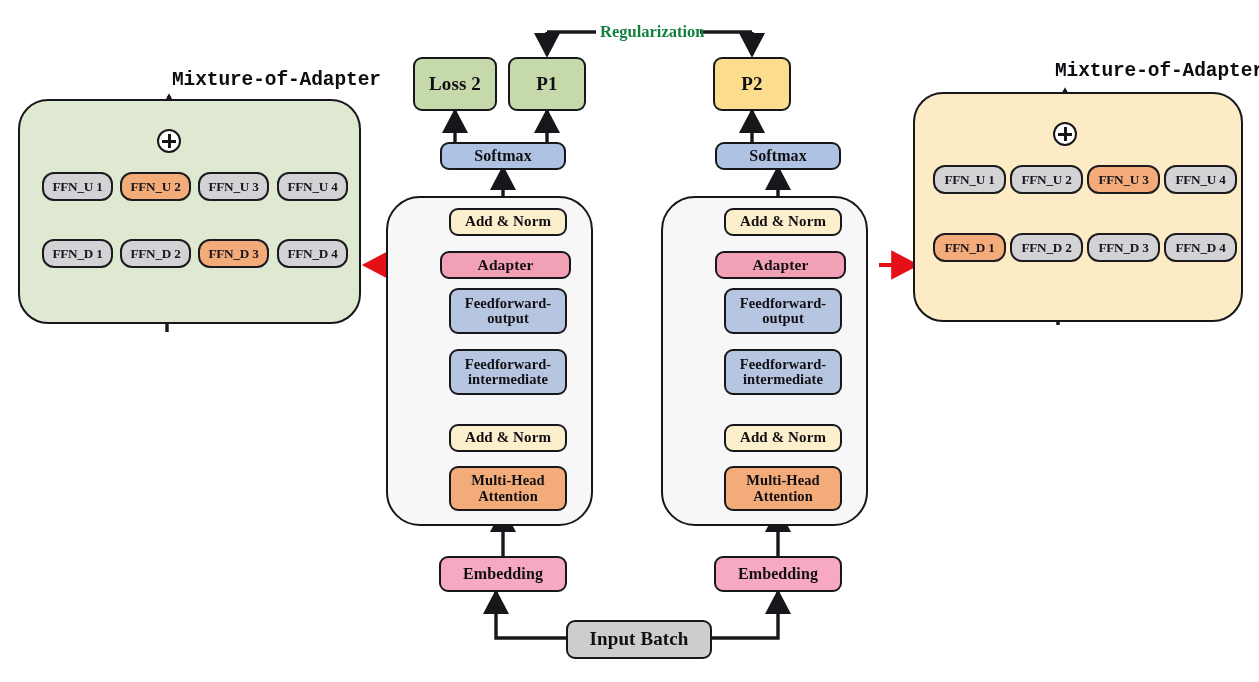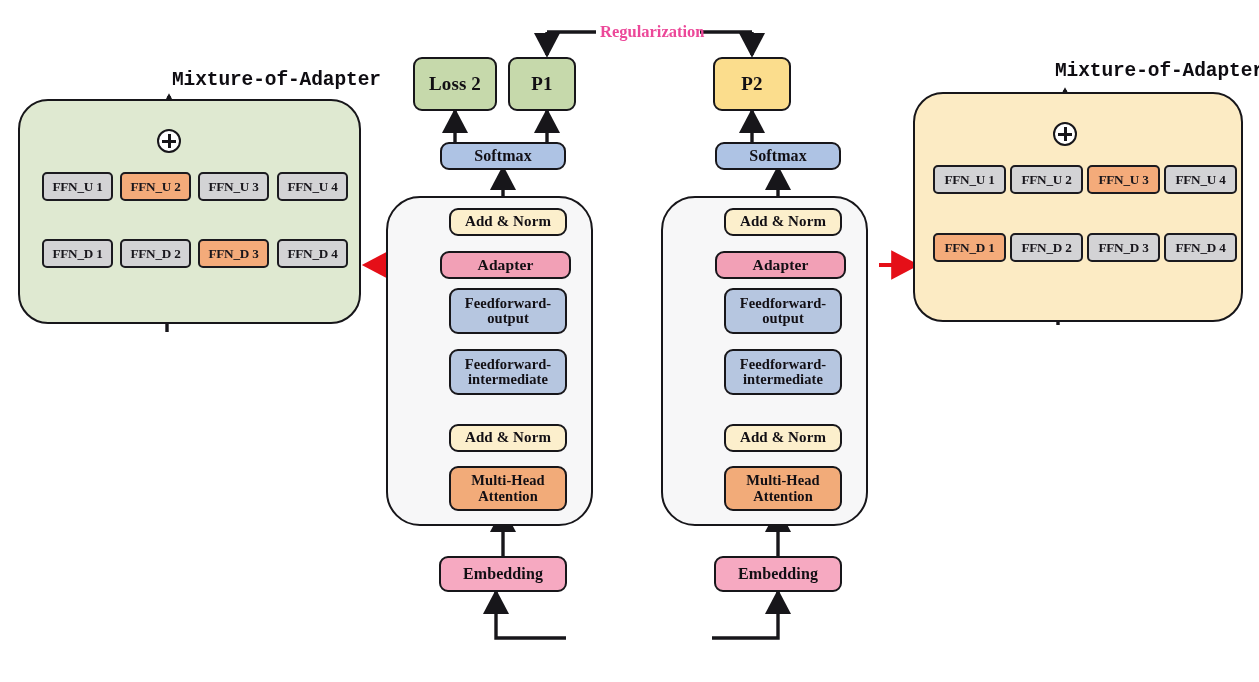--- a/index.html
+++ b/index.html
@@ -50,21 +50,21 @@
     font-size: 19.5px;
     letter-spacing: -0.1px;
     white-space: nowrap;
     z-index: 5;
     font-family: Liberation Mono, monospace;
   }
   .ffn {
     position: absolute;
     box-sizing: border-box;
     border: 2.2px solid #1b1a1f;
-    border-radius: 5px;
+    border-radius: 12px;
     display: flex;
     align-items: center;
     justify-content: center;
     font-weight: bold;
     font-size: 13.2px;
     color: #18161c;
     letter-spacing: -0.2px;
     z-index: 4;
   }
   .stackbox {
@@ -88,21 +88,21 @@
     content: "";
     position: absolute;
     background: #17161a;
   }
   .plus::before { left: 3px; top: 9.2px; width: 14px; height: 2.4px; }
   .plus::after  { top: 3px; left: 9.2px; height: 14px; width: 2.4px; }
   .reg-label {
     position: absolute;
     font-weight: bold;
     font-size: 16.5px;
-    color: #ec4899;
+    color: #15803d;
     white-space: nowrap;
     z-index: 6;
   }
 </style>
 </head>
 <body>
 
 <div id="stage">
 
   <svg id="wires" viewBox="0 0 1259 682">
@@ -226,21 +226,21 @@
   <div class="ffn" style="left:1164px; top:165px; width:73px; height:29px; background:#d3d3d5;">FFN_U 4</div>
 
   <div class="ffn" style="left:933px;  top:233px; width:73px; height:29px; background:#f4ab7a;">FFN_D 1</div>
   <div class="ffn" style="left:1010px; top:233px; width:73px; height:29px; background:#d3d3d5;">FFN_D 2</div>
   <div class="ffn" style="left:1087px; top:233px; width:73px; height:29px; background:#d3d3d5;">FFN_D 3</div>
   <div class="ffn" style="left:1164px; top:233px; width:73px; height:29px; background:#d3d3d5;">FFN_D 4</div>
 
   <div class="reg-label" style="left:600px; top:22px;">Regularization</div>
 
   <div class="node" style="left:413px; top:57px; width:84px; height:54px; background:#c6d9ab; font-size:19px;">Loss 2</div>
-  <div class="node" style="left:508px; top:57px; width:68px; height:54px; background:#c6d9ab; font-size:19px;">P1</div>
+  <div class="node" style="left:508px; top:57px; width:78px; height:54px; background:#c6d9ab; font-size:19px;">P1</div>
   <div class="node" style="left:713px; top:57px; width:78px; height:54px; background:#fbdd8d; font-size:19px;">P2</div>
 
   <div class="node" style="left:440px; top:142px; width:126px; height:28px; background:#aec3e4; font-size:16px;">Softmax</div>
   <div class="node" style="left:715px; top:142px; width:126px; height:28px; background:#aec3e4; font-size:16px;">Softmax</div>
 
   <div class="stackbox" style="left:386px; top:196px; width:207px; height:330px;"></div>
 
   <div class="node" style="left:449px; top:208px; width:118px; height:28px; background:#fcefcc; font-size:15px;">Add &amp;  Norm</div>
   <div class="node" style="left:440px; top:251px; width:131px; height:28px; background:#f2a0b6; font-size:15.5px;">Adapter</div>
   <div class="node" style="left:449px; top:288px; width:118px; height:46px; background:#b6c6e0; font-size:14.5px;">
@@ -265,14 +265,15 @@
     <span>Feedforward-intermediate</span>
   </div>
   <div class="node" style="left:724px; top:424px; width:118px; height:28px; background:#fcefcc; font-size:15px;">Add &amp; Norm</div>
   <div class="node" style="left:724px; top:466px; width:118px; height:45px; background:#f2ab79; font-size:14.5px;">
     <span>Multi-Head Attention</span>
   </div>
 
   <div class="node" style="left:439px; top:556px; width:128px; height:36px; background:#f6a9c1; font-size:16px;">Embedding</div>
   <div class="node" style="left:714px; top:556px; width:128px; height:36px; background:#f6a9c1; font-size:16px;">Embedding</div>
 
+  <div class="node" style="left:566px; top:620px; width:146px; height:39px; background:#cdcdcd; font-size:19px;">Input Batch</div>
 
 </div>
 
 </body></html>

